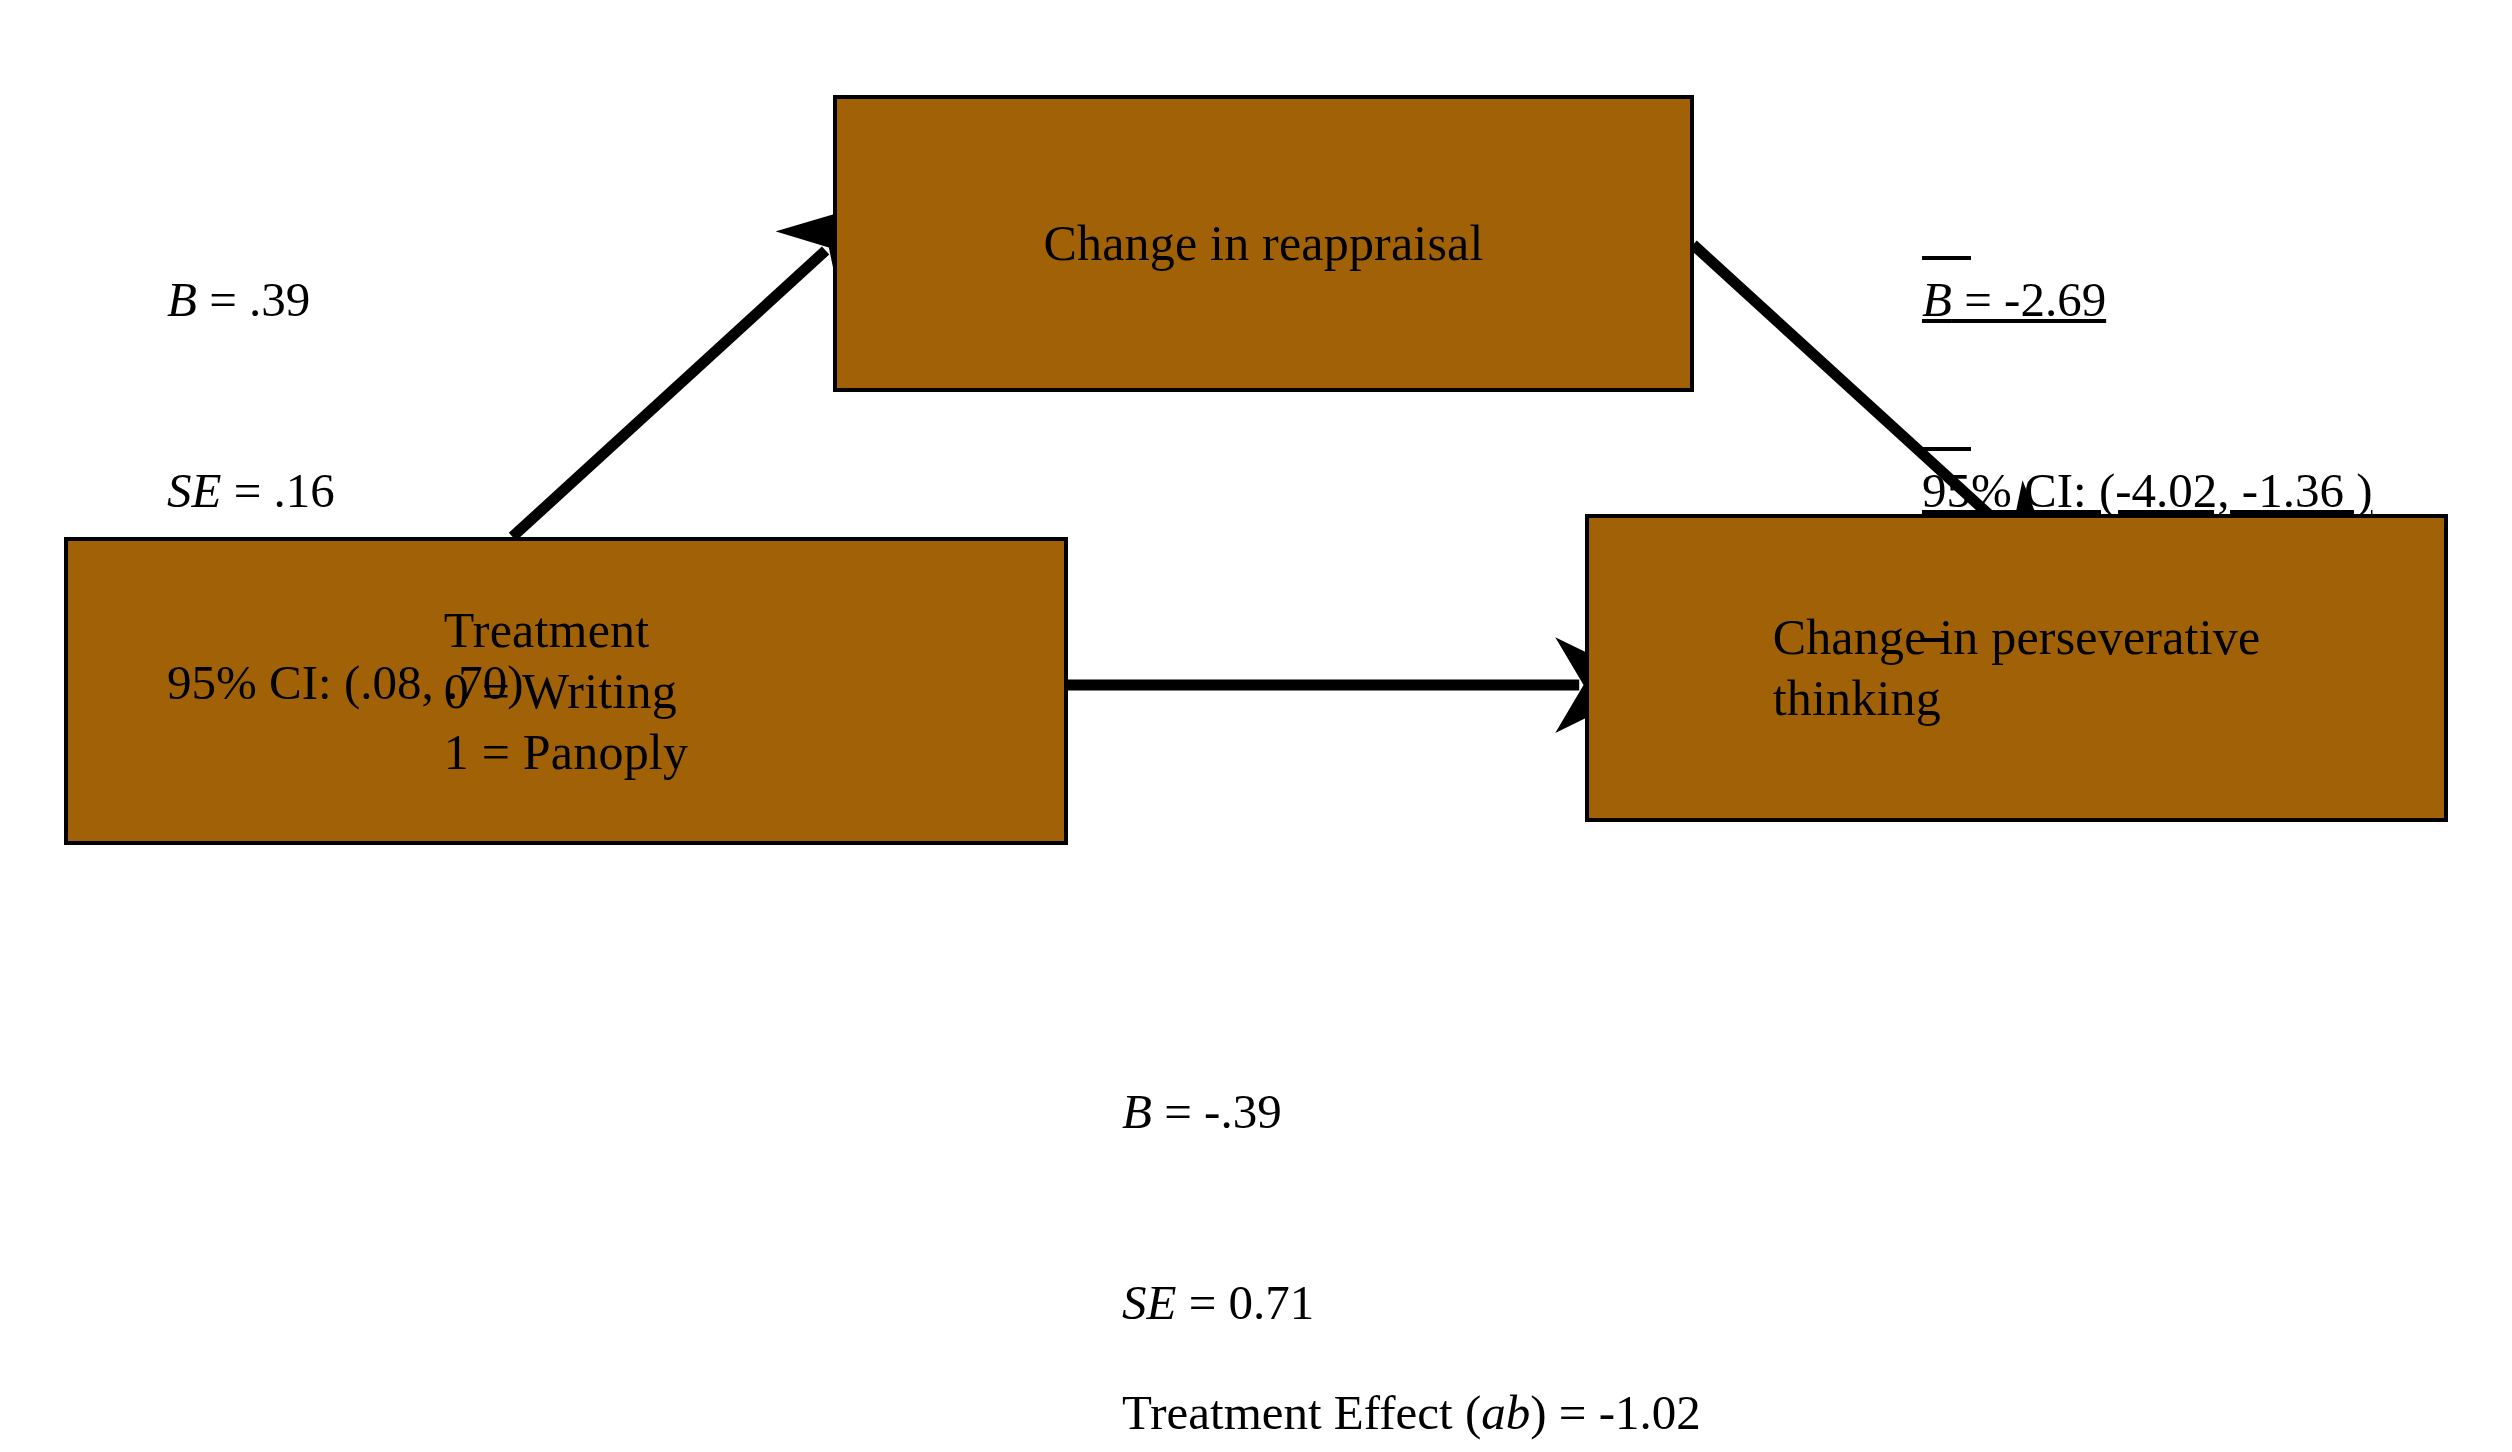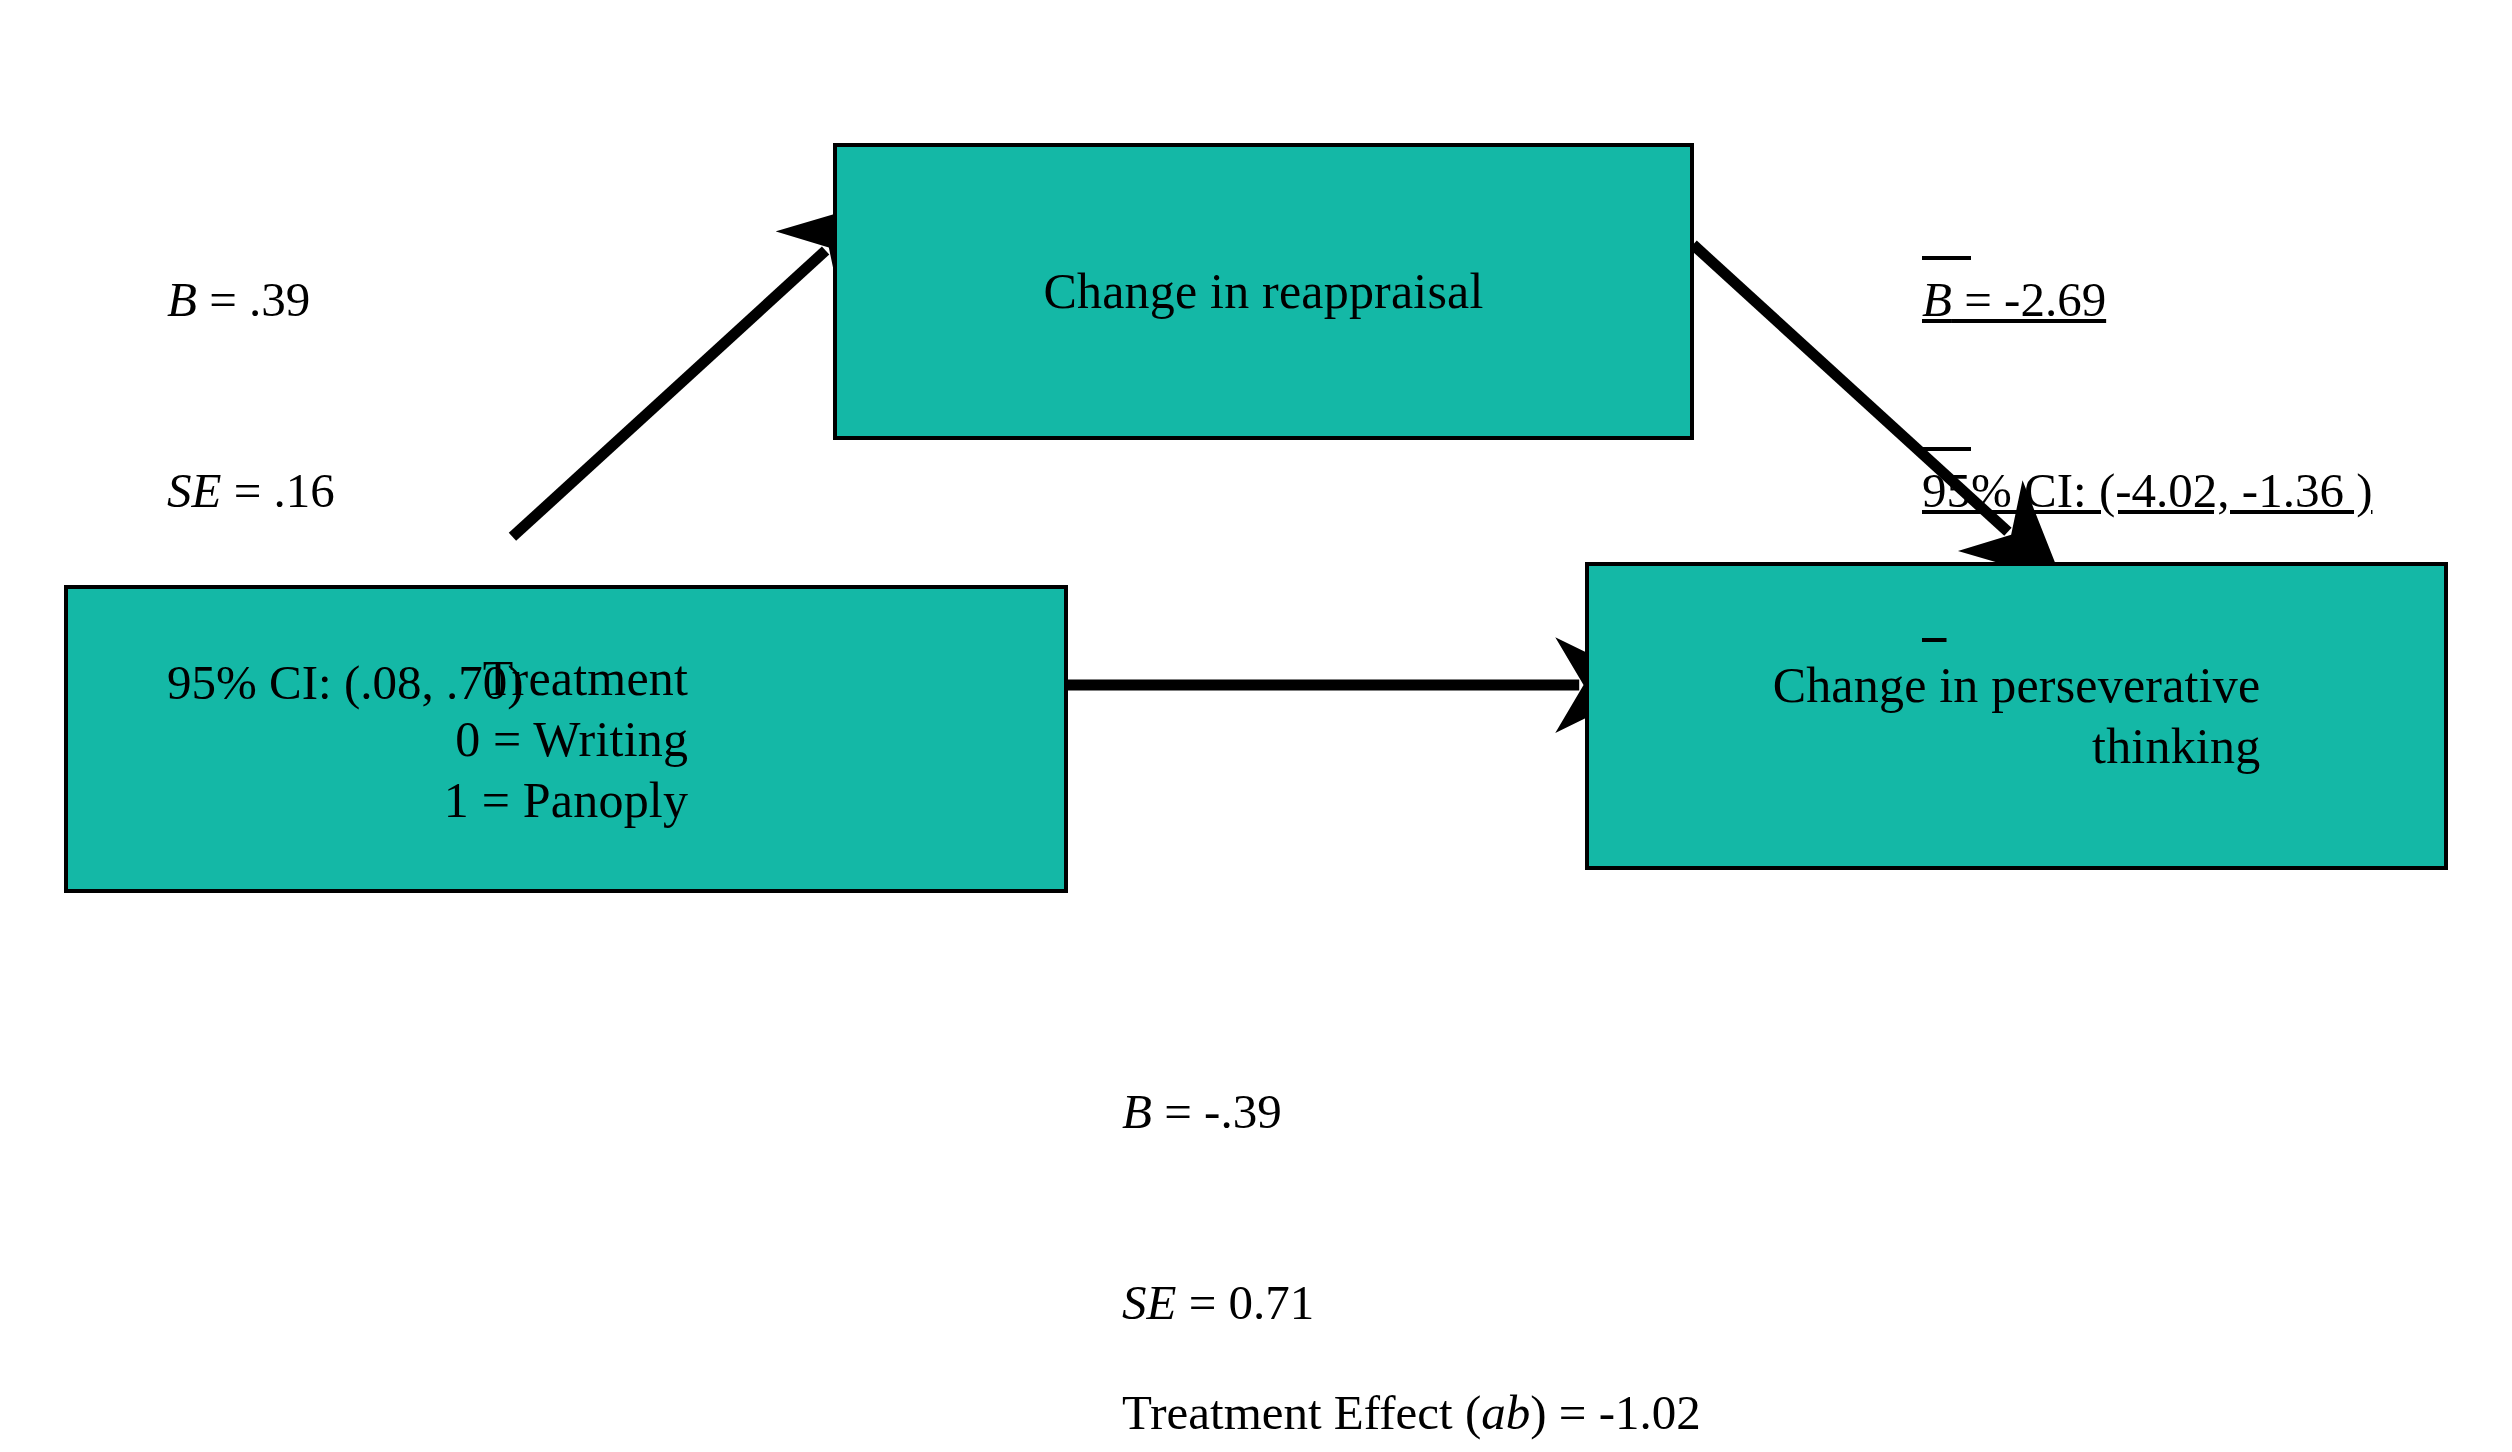--- a/index.html
+++ b/index.html
@@ -16,26 +16,25 @@
     font-family: "Liberation Serif", "DejaVu Serif", serif;
     color: #000000;
     overflow: hidden;
   }
 
   
   .node-box {
     position: absolute;
     box-sizing: border-box;
     border: 4.2px solid #000000;
-    background: #14b8a6;
+    background: #a16207;
     display: flex;
     align-items: center;
     justify-content: center;
-    text-align: right;
-    margin-top: 48px;
+    text-align: left;
   }
   .node-label {
     font-size: 50px;
     line-height: 1.22;
     letter-spacing: 0.2px;
     white-space: pre-line;
   }
 
   #box-mediator {
     left: 833px;

